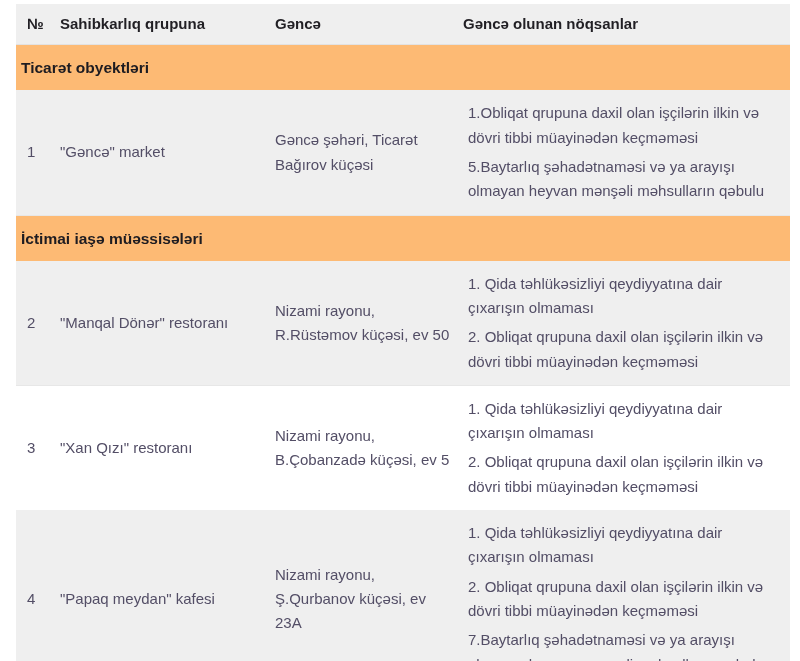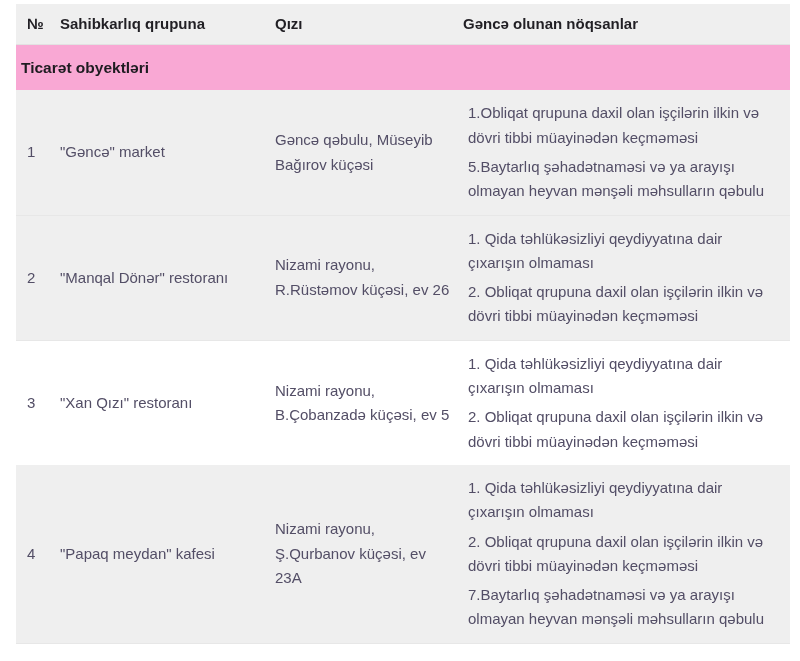--- a/index.html
+++ b/index.html
@@ -36,21 +36,21 @@
     background: #efefef;
     color: #211f24;
     font-weight: 700;
     padding-top: 8px;
     padding-bottom: 8px;
     border-bottom: 1px solid #e2e2e2;
   }
   th:first-child, td:first-child { padding-left: 11px; }
 
   tr.section-row td {
-    background: #f9a8d4;
+    background: #fdba74;
     color: #1e1c21;
     font-weight: 700;
     font-size: 15.5px;
     padding: 10px 0 10px 5px;
   }
   tr.shaded td {
     background: #efefef;
     border-bottom: 1px solid #e7e7e7;
   }
   tr.plain td {
@@ -66,44 +66,47 @@
     <colgroup>
       <col class="c-num">
         <col class="c-name">
         <col class="c-addr">
         <col class="c-issues">
     </colgroup>
     <thead>
       <tr>
         <th>№</th>
         <th>Sahibkarlıq qrupuna</th>
-        <th>Qızı</th>
+        <th>Gəncə</th>
         <th>Gəncə olunan nöqsanlar</th>
       </tr>
     </thead>
     <tbody>
       <tr class="section-row">
         <td colspan="4">Ticarət obyektləri</td>
       </tr>
 
       <tr class="shaded">
         <td>1</td>
         <td>"Gəncə" market</td>
-        <td>Gəncə qəbulu, Müseyib Bağırov küçəsi</td>
+        <td>Gəncə şəhəri, Ticarət Bağırov küçəsi</td>
         <td>
           <div class="issue">1.Obliqat qrupuna daxil olan işçilərin ilkin və dövri tibbi müayinədən keçməməsi</div>
           <div class="issue">5.Baytarlıq şəhadətnaməsi və ya arayışı olmayan heyvan mənşəli məhsulların qəbulu</div>
         </td>
       </tr>
 
+      <tr class="section-row">
+        <td colspan="4">İctimai iaşə müəssisələri</td>
+      </tr>
 
       <tr class="shaded">
         <td>2</td>
         <td>"Manqal Dönər" restoranı</td>
-        <td>Nizami rayonu, R.Rüstəmov küçəsi, ev 26</td>
+        <td>Nizami rayonu, R.Rüstəmov küçəsi, ev 50</td>
         <td>
           <div class="issue">1. Qida təhlükəsizliyi qeydiyyatına dair çıxarışın olmaması</div>
           <div class="issue">2. Obliqat qrupuna daxil olan işçilərin ilkin və dövri tibbi müayinədən keçməməsi</div>
         </td>
       </tr>
 
       <tr class="plain">
         <td>3</td>
         <td>"Xan Qızı" restoranı</td>
         <td>Nizami rayonu, B.Çobanzadə küçəsi, ev 5</td>

